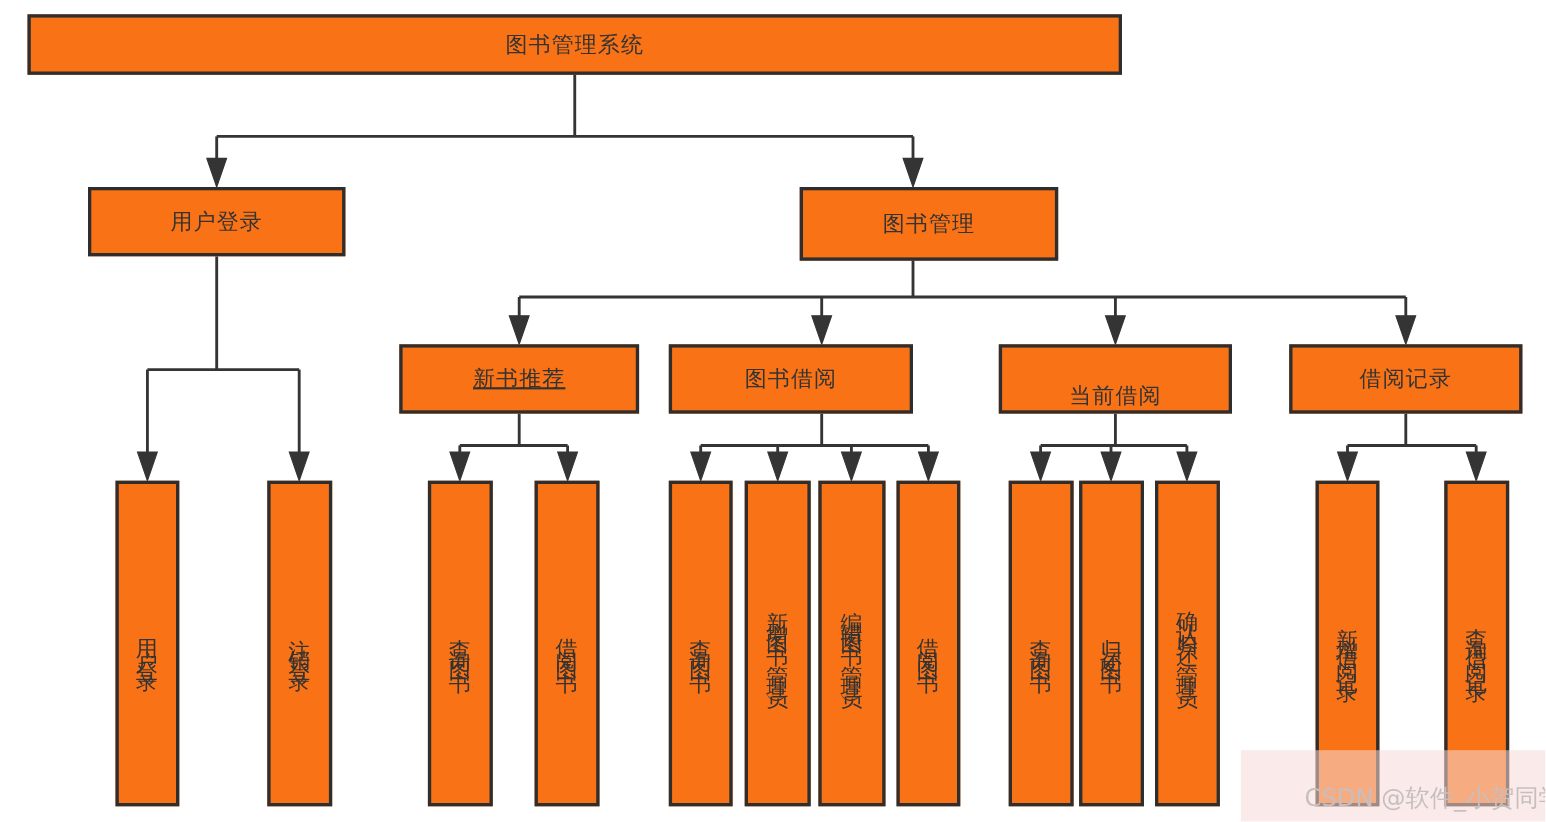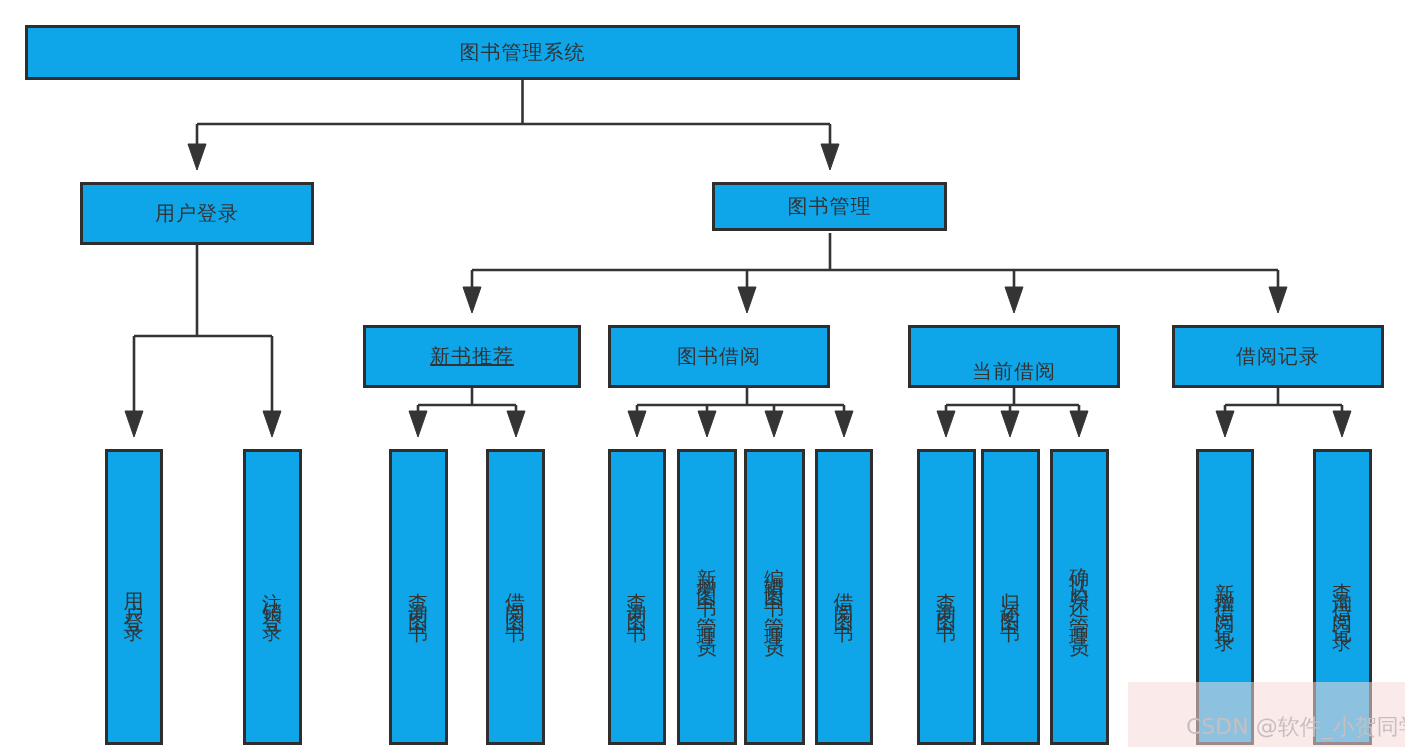--- a/index.html
+++ b/index.html
@@ -11,44 +11,43 @@
     overflow:hidden;
   }
   #connectors{
     position:absolute;left:0;top:0;width:1405px;height:747px;
     pointer-events:none;
   }
   #connectors line{stroke:#343434;stroke-width:2.6;}
   #connectors polygon{fill:#343434;stroke:#343434;}
   .node{
     position:absolute;
-    background:#0ea5e9;
+    background:#f97316;
     border:3px solid #2e2e2e;
     box-sizing:border-box;
     display:flex;align-items:center;justify-content:center;
     color:#333333;
     font-size:20px;
     letter-spacing:1px;
     z-index:2;
-    margin-top:12px;
   }
   .leaf{
     font-size:20px;
   }
   .leaf .vtext{
     writing-mode:vertical-rl;
     text-orientation:mixed;
     letter-spacing:10px;
     line-height:1.1;
     white-space:nowrap;
   }
   
   .n-root{left:25px;top:13px;width:995px;height:55px;}
   .n-userlogin{left:80px;top:170px;width:234px;height:63px;}
-  .n-bookmgmt{left:712px;top:170px;width:235px;height:49px;}
+  .n-bookmgmt{left:727px;top:170px;width:235px;height:67px;}
   .n-recommend{left:363px;top:313px;width:218px;height:63px;text-decoration:underline;}
   .n-borrow{left:608px;top:313px;width:222px;height:63px;}
   .n-current{left:908px;top:313px;width:212px;height:63px;align-items:flex-end;}
   .n-records{left:1172px;top:313px;width:212px;height:63px;}
   .lf{top:437px;height:296px;}
   .l-a1{left:105px;width:58px;}
   .l-a2{left:243px;width:59px;}
   .l-b1{left:389px;width:59px;}
   .l-b2{left:486px;width:59px;}
   .l-c1{left:608px;width:58px;}

